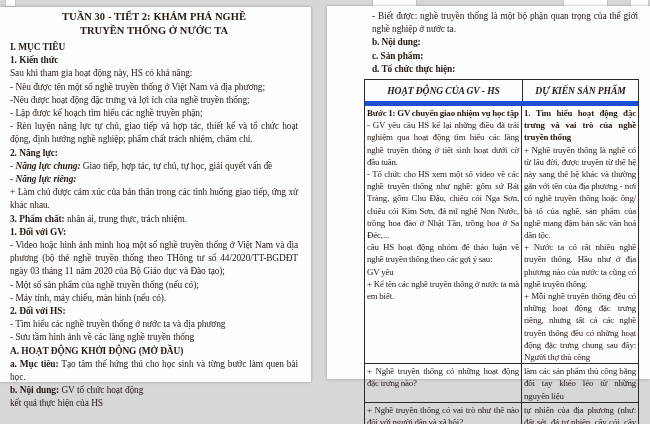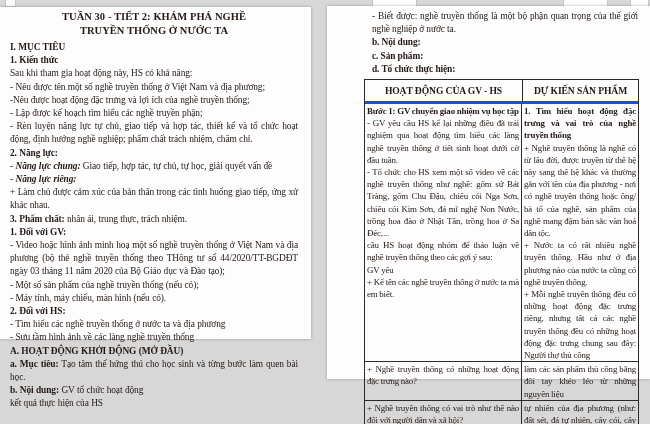--- a/index.html
+++ b/index.html
@@ -7,35 +7,35 @@
     width:650px;height:424px;overflow:hidden;position:relative;
     background:#d7d7d7;
     font-family:"Liberation Serif","DejaVu Serif",serif;
     color:#241813;
   }
   .fragment{position:absolute;top:0;background:#fdfdfd;border:1px solid #c7c7c7;border-top:none;}
   .page{
     position:absolute;background:#fdfdfd;
     box-shadow:0 0 3px rgba(0,0,0,.28);
   }
-  #left-page{left:0;top:7px;width:311px;height:332px;padding:3px 13px 0 10px;box-sizing:border-box;}
+  #left-page{left:0;top:7px;width:311px;height:375px;padding:3px 13px 0 10px;box-sizing:border-box;}
   #right-page{left:327px;top:6px;width:323px;height:373px;padding:4px 10px 0 0;box-sizing:border-box;}
   p{margin:0;font-size:9.4px;line-height:13.2px;text-align:justify;letter-spacing:-0.1px;}
   strong{font-weight:bold;}
   strong.bi{font-style:italic;}
   .title{font-size:10.5px;line-height:14px;text-align:center;font-weight:bold;padding:0 34px;margin-bottom:3px;}
   .title strong{letter-spacing:0;}
   #left-blocks p{word-spacing:0.2px;}
   #intro-blocks{padding-left:45px;padding-right:2px;}
   
   #activity-table{
     margin-left:37px;margin-top:3px;width:275px;box-sizing:border-box;
     border:1px solid #2a2a2a;
   }
-  .thead{display:flex;border-bottom:3px solid #1d4ed8;}
+  .thead{display:flex;border-bottom:5px solid #1d4ed8;font-style:italic;}
   .thcell{
     font-weight:bold;font-size:9.6px;line-height:21px;height:21px;
     text-align:center;letter-spacing:-0.1px;
   }
   .thcell.left{width:157px;border-right:1px solid #2a2a2a;}
   .thcell.right{flex:1;}
   .trow{display:flex;border-bottom:1px solid #2a2a2a;}
   .trow:last-child{border-bottom:none;}
   .tcell{padding:1px 2px 0 2px;box-sizing:border-box;}
   .tcell p{font-size:8.9px;line-height:12.2px;letter-spacing:-0.15px;word-spacing:-0.3px;}

